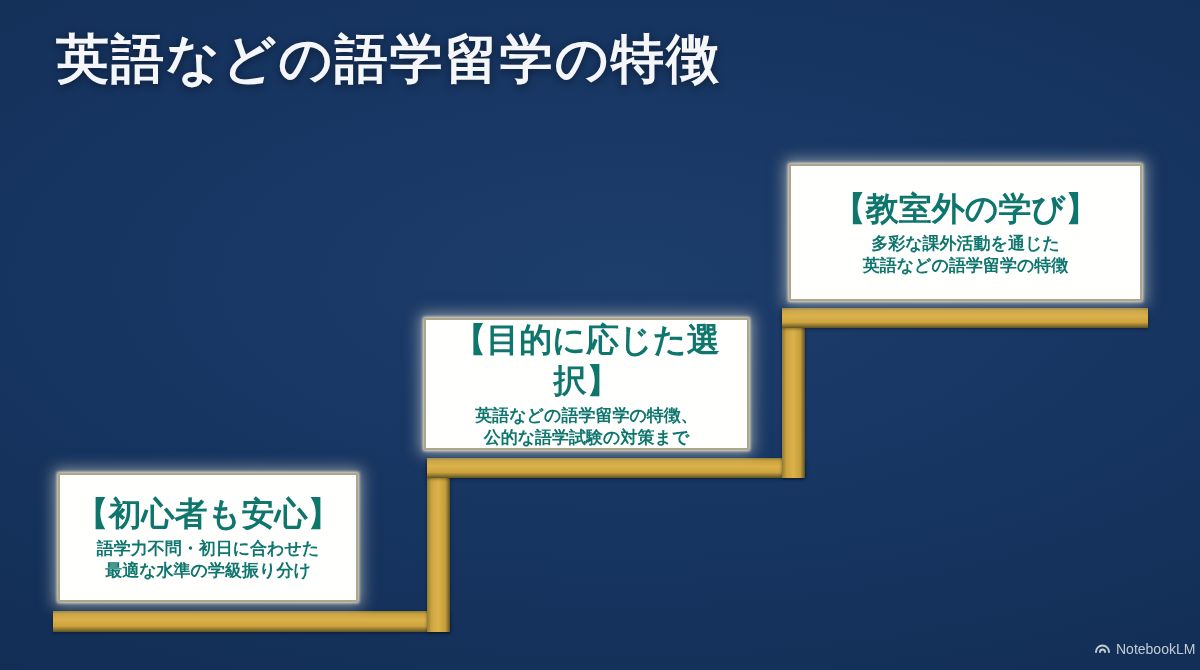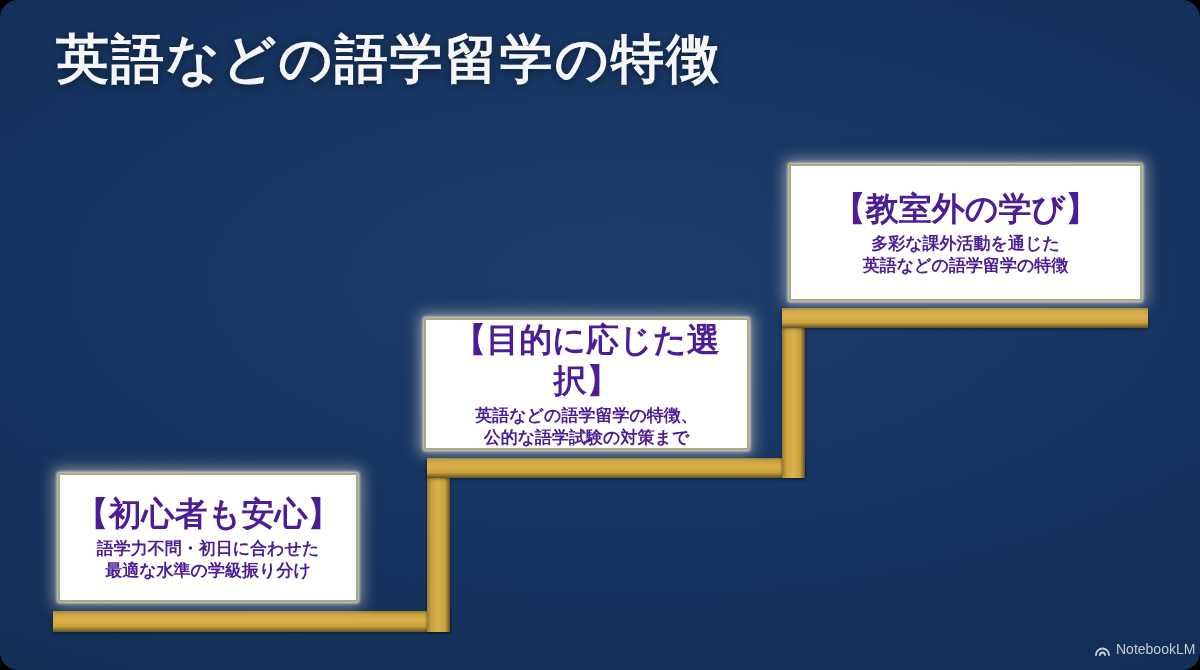--- a/index.html
+++ b/index.html
@@ -1,20 +1,19 @@
 <!DOCTYPE html>
 <html lang="ja"><head>
 <meta charset="utf-8">
 <style>
   html,body { margin:0; padding:0; background:#000; }
   .slide {
     position:relative; width:1200px; height:670px; overflow:hidden;
     background:
       radial-gradient(130% 105% at 52% 42%, #1d3d6b 0%, #163460 40%, #122e55 68%, #0d2446 88%, #091d3a 100%);
-    border-radius: 18px;
   }
   .slide-title {
     position:absolute; left:56px; top:28px; margin:0;
     font-family:"Liberation Serif","DejaVu Serif",serif;
     font-weight:bold; font-size:53px; line-height:1.2; letter-spacing:2px;
     color:#f4f6f9; text-shadow:0 2px 8px rgba(0,0,0,.45);
   }
   .gold {
     position:absolute;
     background:linear-gradient(180deg,#8d7c3c 0%,#c9a13c 14%,#dab14b 42%,#cda33c 72%,#84702f 90%,#5e5226 100%);
@@ -27,32 +26,32 @@
   #riser1 { left:427px; top:459px; width:23px;  height:173px; }
   #tread2 { left:427px; top:458px; width:378px; height:20px; }
   #riser2 { left:782px; top:309px; width:23px;  height:169px; }
   #tread3 { left:782px; top:308px; width:366px; height:20px; }
   .feature-box {
     position:absolute; box-sizing:border-box;
     background:#fffffe;
     border:2px solid rgba(122,106,56,.6);
     box-shadow:0 0 14px 4px rgba(255,246,215,.5), 0 0 3px 1px rgba(255,250,235,.85);
     display:flex; flex-direction:column; justify-content:center; align-items:center;
-    text-align:center; color:#4c1d95;
+    text-align:center; color:#0f766e;
     font-family:"Liberation Sans","DejaVu Sans",sans-serif; font-weight:bold;
     padding:4px 6px;
   }
   .box-heading { font-size:33px; line-height:1.25; margin-bottom:3px; }
   .box-line    { font-size:17px; line-height:1.3; }
   #box1 { left:58px;  top:473px; width:300px; height:129px; }
   #box2 { left:424px; top:318px; width:325px; height:132px; }
   #box3 { left:789px; top:164px; width:353px; height:137px; }
   .watermark {
     position:absolute; left:1094px; top:641px;
-    display:flex; align-items:flex-end; gap:5px;
+    display:flex; align-items:flex-start; gap:5px;
     color:#c3cbd5; font-family:"Liberation Sans","DejaVu Sans",sans-serif;
     font-size:14px; font-weight:normal;
   }
   .watermark svg { display:block; }
 </style>
 </head>
 <body>
 
 <div class="slide">
 

